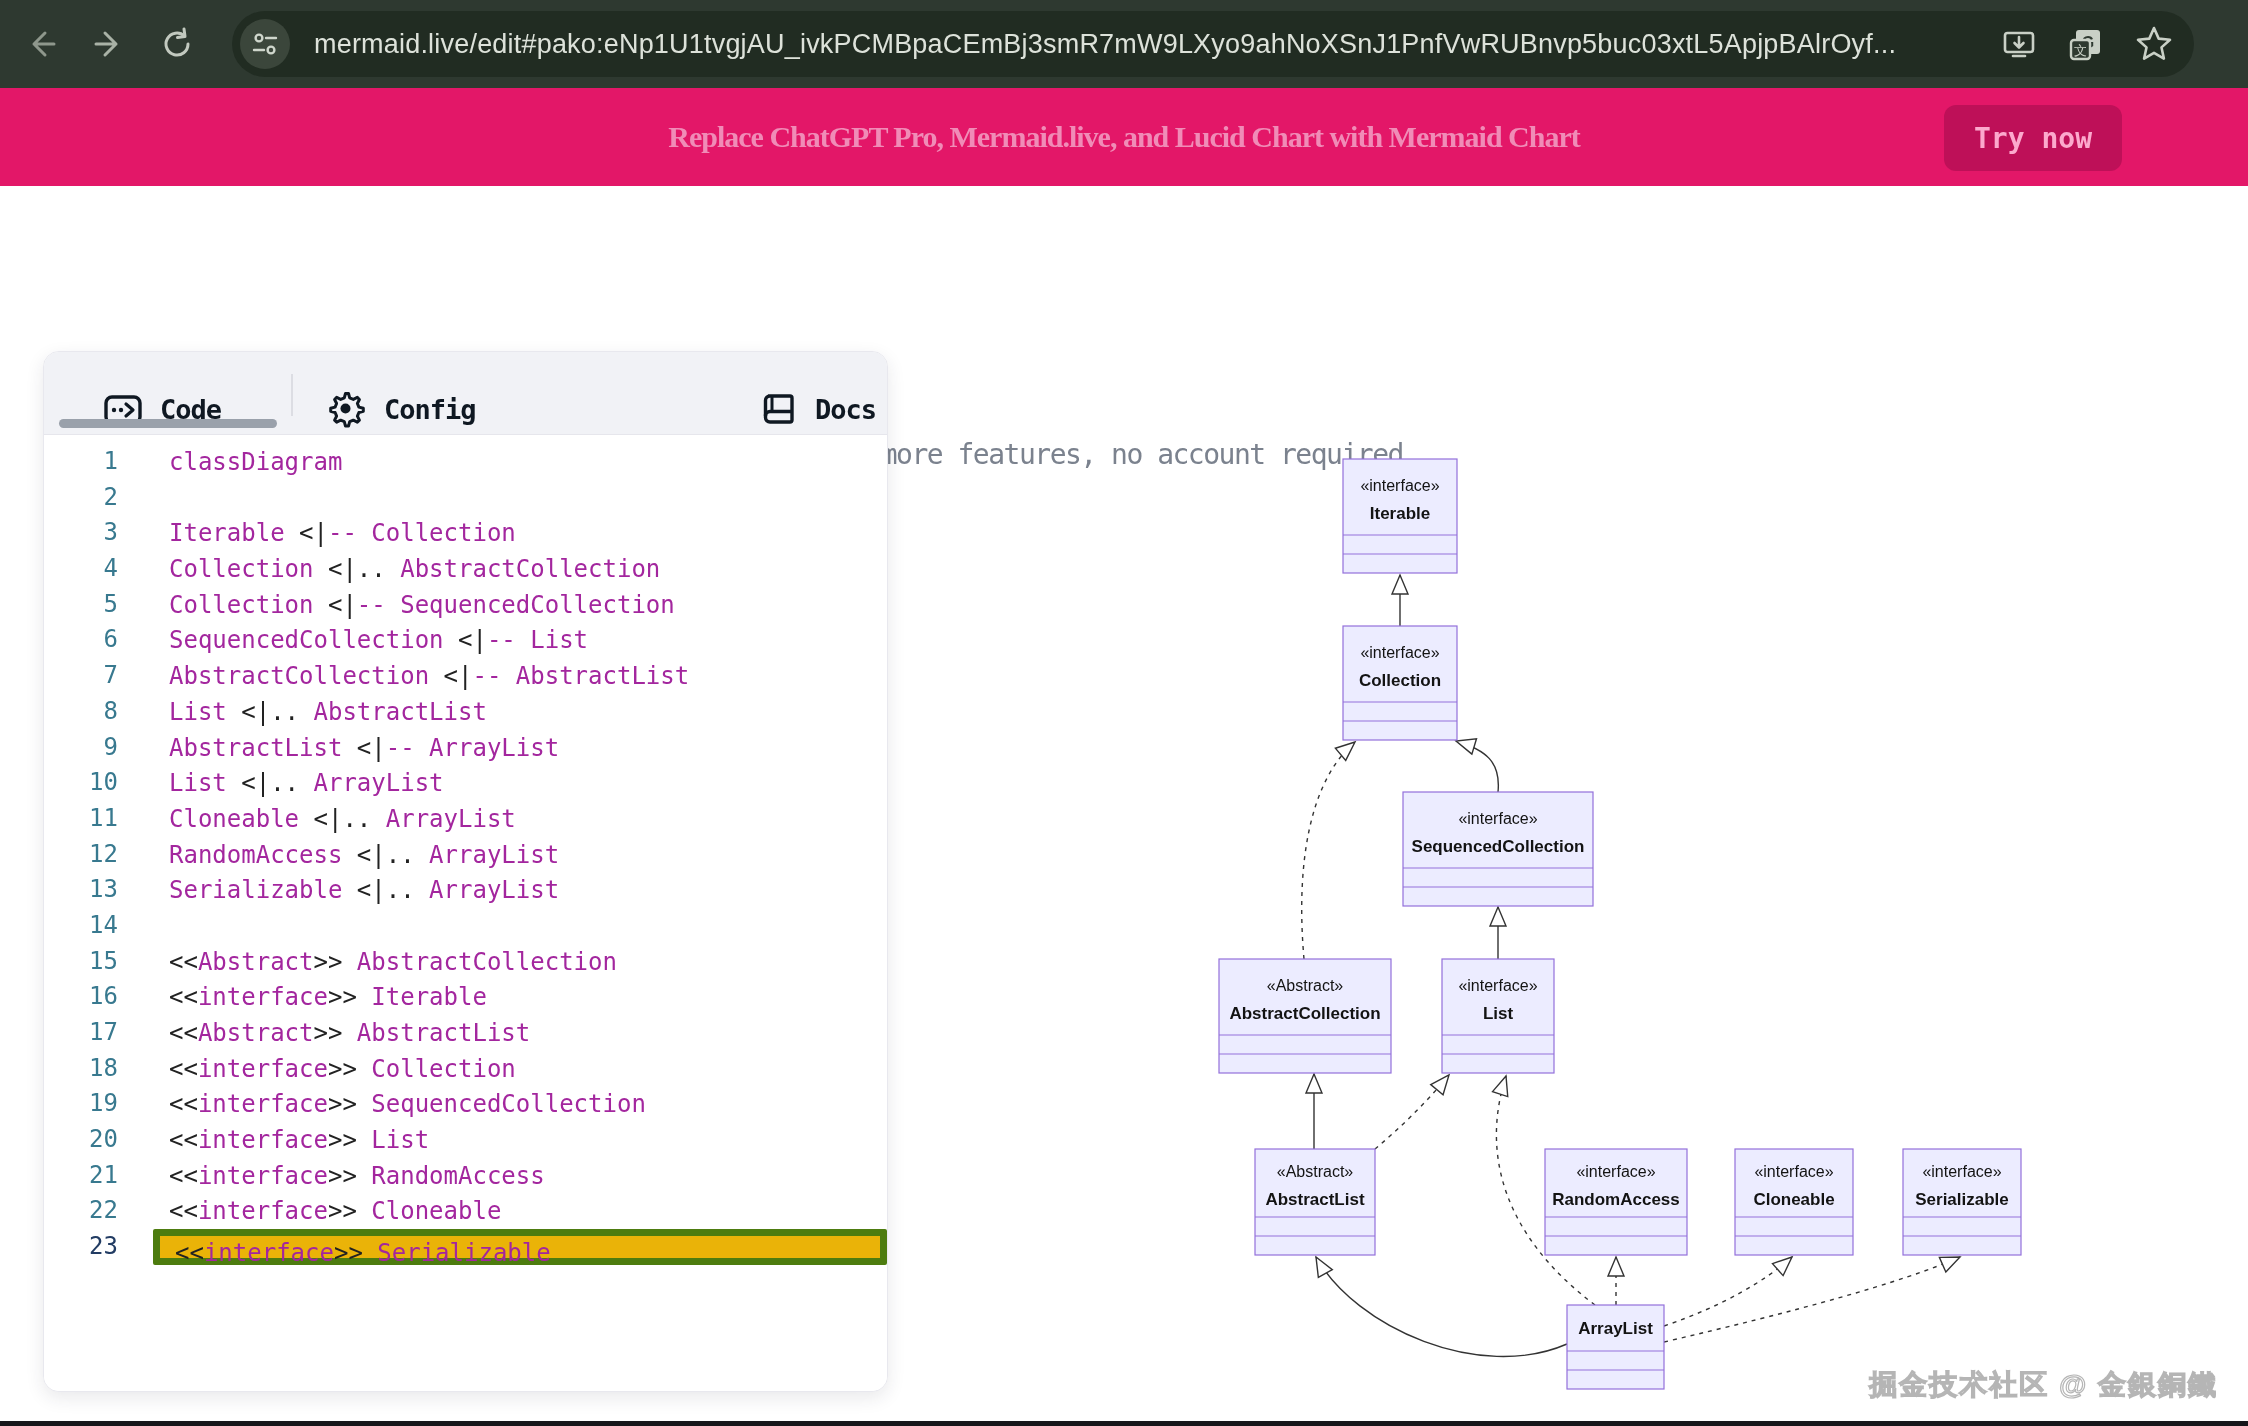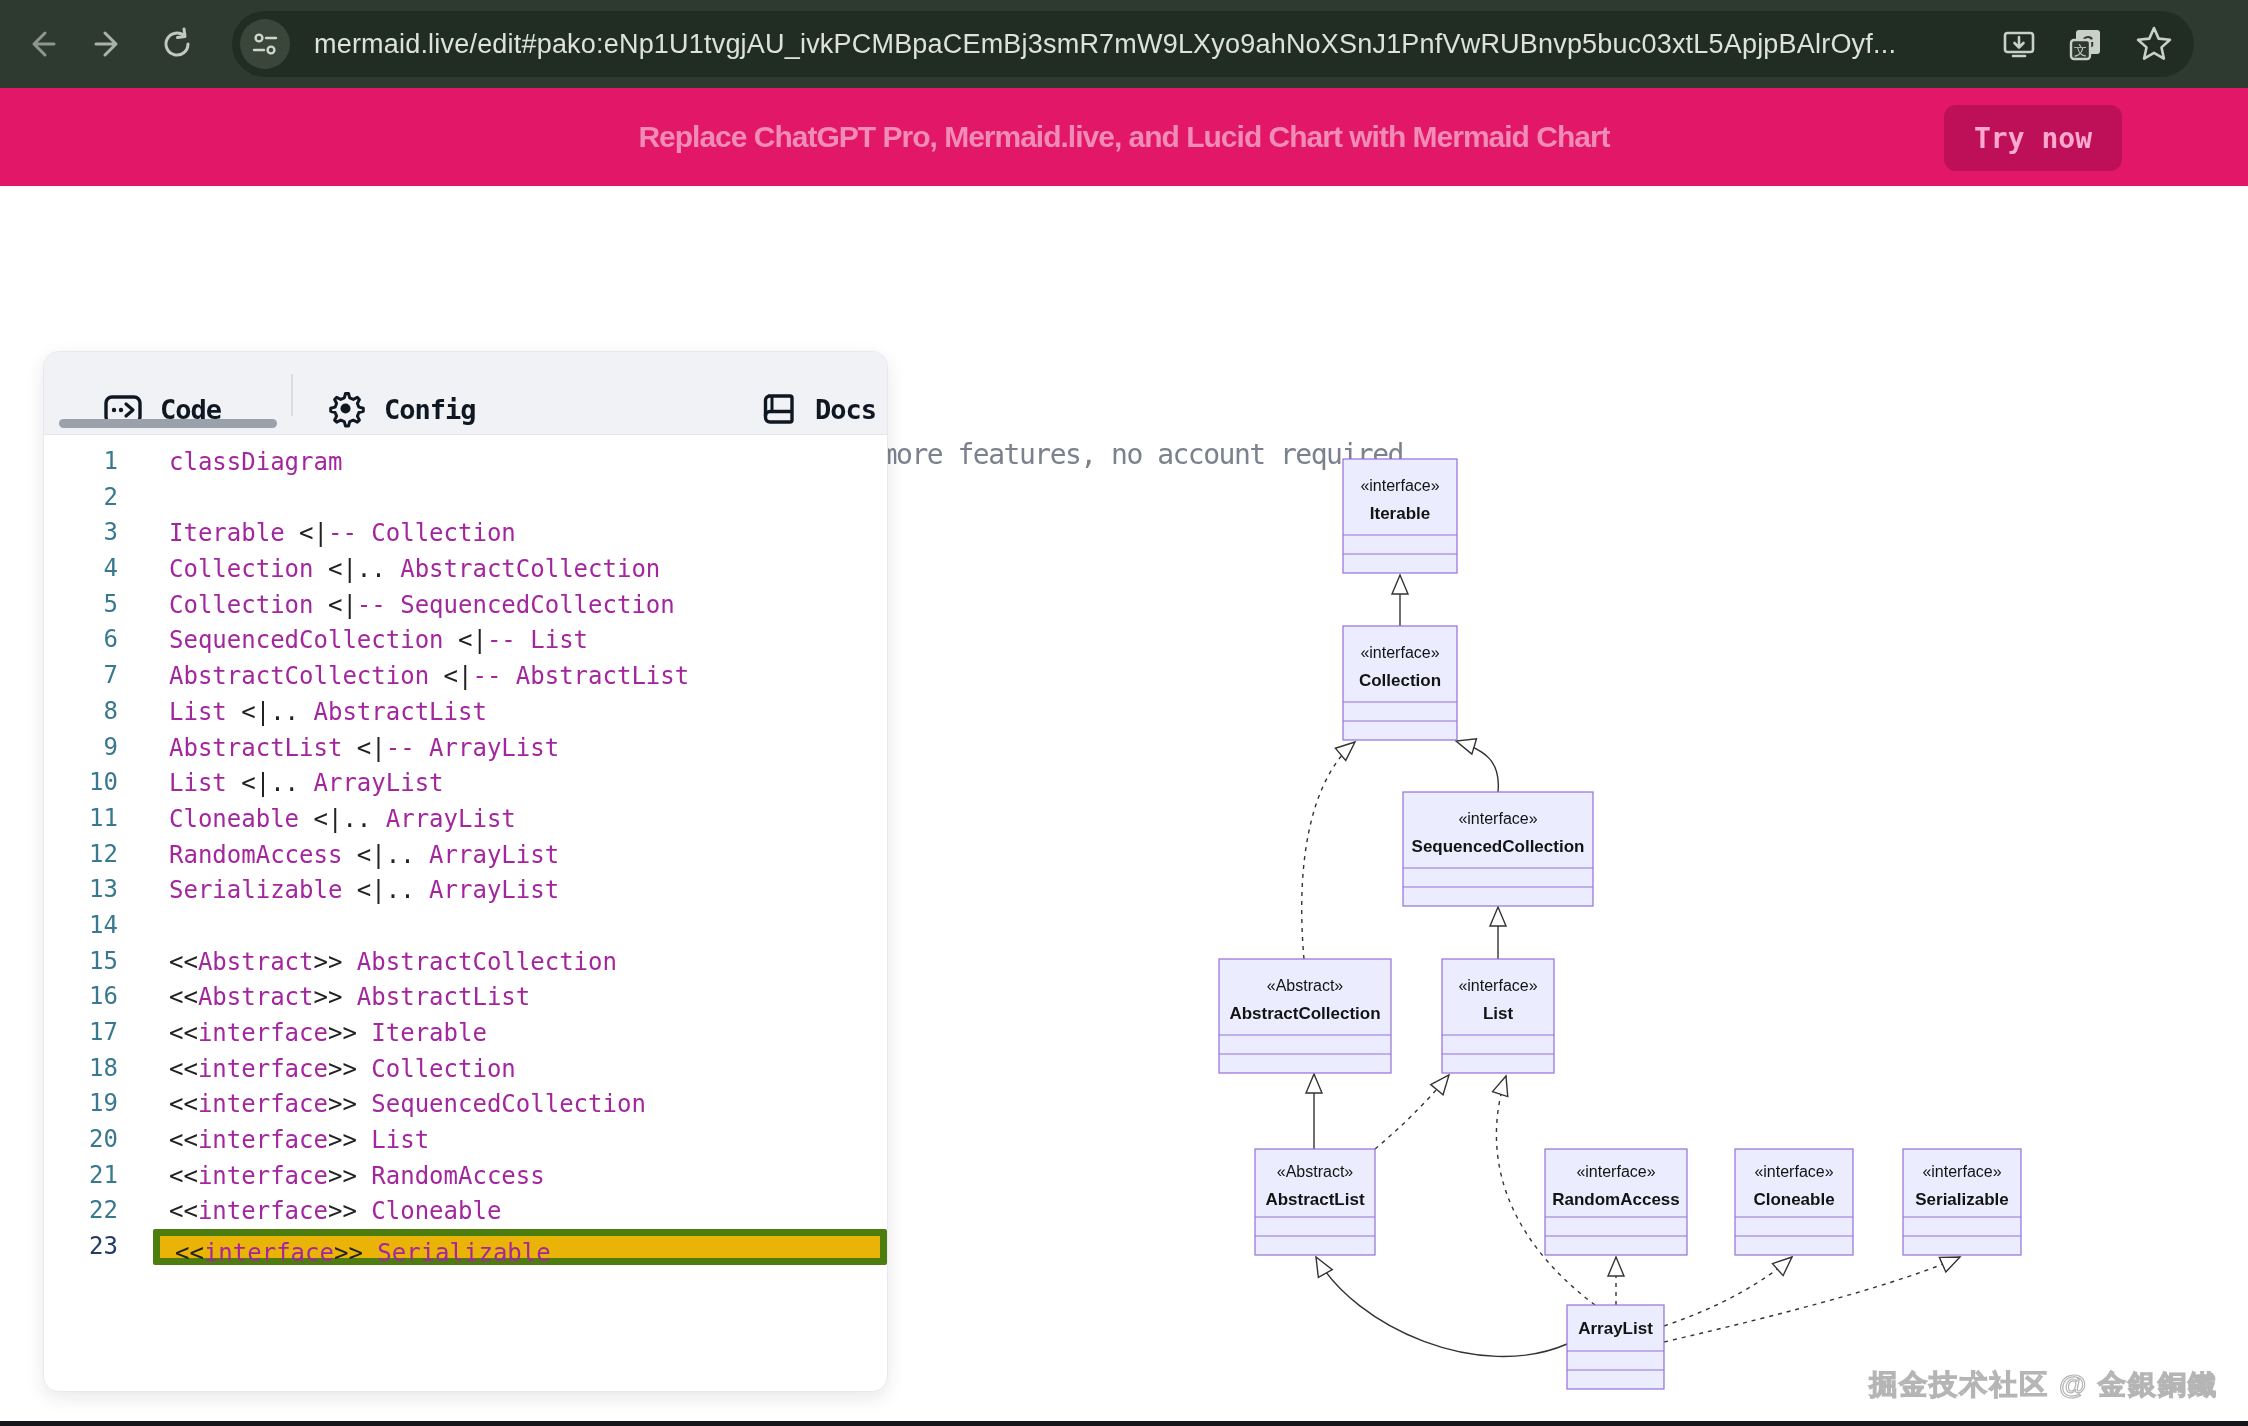--- a/index.html
+++ b/index.html
@@ -9,21 +9,21 @@
   
   .chrome { position:absolute; left:0; top:0; width:100%; height:88px; background:#2e3930; display:flex; align-items:center; }
   .nav-btn { width:54px; height:54px; display:flex; align-items:center; justify-content:center; margin-left:14px; border-radius:50%; }
   .urlpill { position:absolute; left:232px; top:11px; width:1962px; height:66px; background:#212c22; border-radius:33px; display:flex; align-items:center; }
   .tune-wrap { width:50px; height:50px; border-radius:50%; background:#3b463b; margin-left:8px; display:flex; align-items:center; justify-content:center; flex:0 0 auto; }
   .url-text { color:#dde2da; font-size:27px; margin-left:24px; white-space:nowrap; overflow:hidden; letter-spacing:0.2px; }
   .pill-icons { position:absolute; right:20px; top:0; height:66px; display:flex; align-items:center; gap:28px; }
 
   
   .banner { position:absolute; left:0; top:88px; width:100%; height:98px; background:#e31768; display:flex; align-items:center; justify-content:center; }
-  .banner-msg { color:#f08cb7; font-size:30px; font-weight:bold; font-family:Liberation Sans, sans-serif; letter-spacing:-1px; }
+  .banner-msg { color:#f08cb7; font-size:30px; font-weight:bold; font-family:Liberation Serif, serif; letter-spacing:-1px; }
   .try-btn { position:absolute; right:126px; top:17px; height:66px; padding:2px 30px; background:#be1058; border-radius:12px; color:#fca9cd; font-size:28px; font-weight:bold; font-family:"DejaVu Sans Mono", monospace; display:flex; align-items:center; }
 
   
   .appbar { position:absolute; left:0; top:186px; width:100%; height:130px; background:#fff; }
   .burger { position:absolute; left:48px; top:246px; width:40px; height:40px; cursor:pointer; }
   .burger div { height:6px; background:#0c0c0c; border-radius:2px; margin-bottom:7px; }
   .logo { position:absolute; left:108px; top:243px; width:50px; height:50px; background:#f5365f; border-radius:13px; display:flex; align-items:center; justify-content:center; }
   .app-title { position:absolute; left:172px; top:248px; font-size:29px; font-weight:bold; color:#e01a5f; font-family:"DejaVu Sans Mono", monospace; letter-spacing:-1px; }
   .hdivider { position:absolute; left:527px; top:240px; width:2px; height:58px; background:#d9dce1; }
   .toggle { position:absolute; left:556px; top:246px; width:70px; height:44px; background:#3c485c; border-radius:22px; }
@@ -201,22 +201,22 @@
           <div class="cl"><span class="tk-p">SequencedCollection</span><span class="tk-k"> &lt;|</span><span class="tk-p">--</span><span class="tk-p"> List</span></div>
           <div class="cl"><span class="tk-p">AbstractCollection</span><span class="tk-k"> &lt;|</span><span class="tk-p">--</span><span class="tk-p"> AbstractList</span></div>
           <div class="cl"><span class="tk-p">List</span><span class="tk-k"> &lt;|..</span><span class="tk-p"> AbstractList</span></div>
           <div class="cl"><span class="tk-p">AbstractList</span><span class="tk-k"> &lt;|</span><span class="tk-p">--</span><span class="tk-p"> ArrayList</span></div>
           <div class="cl"><span class="tk-p">List</span><span class="tk-k"> &lt;|..</span><span class="tk-p"> ArrayList</span></div>
           <div class="cl"><span class="tk-p">Cloneable</span><span class="tk-k"> &lt;|..</span><span class="tk-p"> ArrayList</span></div>
           <div class="cl"><span class="tk-p">RandomAccess</span><span class="tk-k"> &lt;|..</span><span class="tk-p"> ArrayList</span></div>
           <div class="cl"><span class="tk-p">Serializable</span><span class="tk-k"> &lt;|..</span><span class="tk-p"> ArrayList</span></div>
           <div class="cl"></div>
           <div class="cl"><span class="tk-k">&lt;&lt;</span><span class="tk-p">Abstract</span><span class="tk-k">&gt;&gt;</span><span class="tk-p"> AbstractCollection</span></div>
+          <div class="cl"><span class="tk-k">&lt;&lt;</span><span class="tk-p">interface</span><span class="tk-k">&gt;&gt;</span><span class="tk-p"> Iterable</span></div>
           <div class="cl"><span class="tk-k">&lt;&lt;</span><span class="tk-p">Abstract</span><span class="tk-k">&gt;&gt;</span><span class="tk-p"> AbstractList</span></div>
-          <div class="cl"><span class="tk-k">&lt;&lt;</span><span class="tk-p">interface</span><span class="tk-k">&gt;&gt;</span><span class="tk-p"> Iterable</span></div>
           <div class="cl"><span class="tk-k">&lt;&lt;</span><span class="tk-p">interface</span><span class="tk-k">&gt;&gt;</span><span class="tk-p"> Collection</span></div>
           <div class="cl"><span class="tk-k">&lt;&lt;</span><span class="tk-p">interface</span><span class="tk-k">&gt;&gt;</span><span class="tk-p"> SequencedCollection</span></div>
           <div class="cl"><span class="tk-k">&lt;&lt;</span><span class="tk-p">interface</span><span class="tk-k">&gt;&gt;</span><span class="tk-p"> List</span></div>
           <div class="cl"><span class="tk-k">&lt;&lt;</span><span class="tk-p">interface</span><span class="tk-k">&gt;&gt;</span><span class="tk-p"> RandomAccess</span></div>
           <div class="cl"><span class="tk-k">&lt;&lt;</span><span class="tk-p">interface</span><span class="tk-k">&gt;&gt;</span><span class="tk-p"> Cloneable</span></div>
           <div class="cl active"><span class="tk-k">&lt;&lt;</span><span class="tk-p">interface</span><span class="tk-k">&gt;&gt;</span><span class="tk-p"> Serializable</span></div>
         </div>
     </div>
   </div>
 

